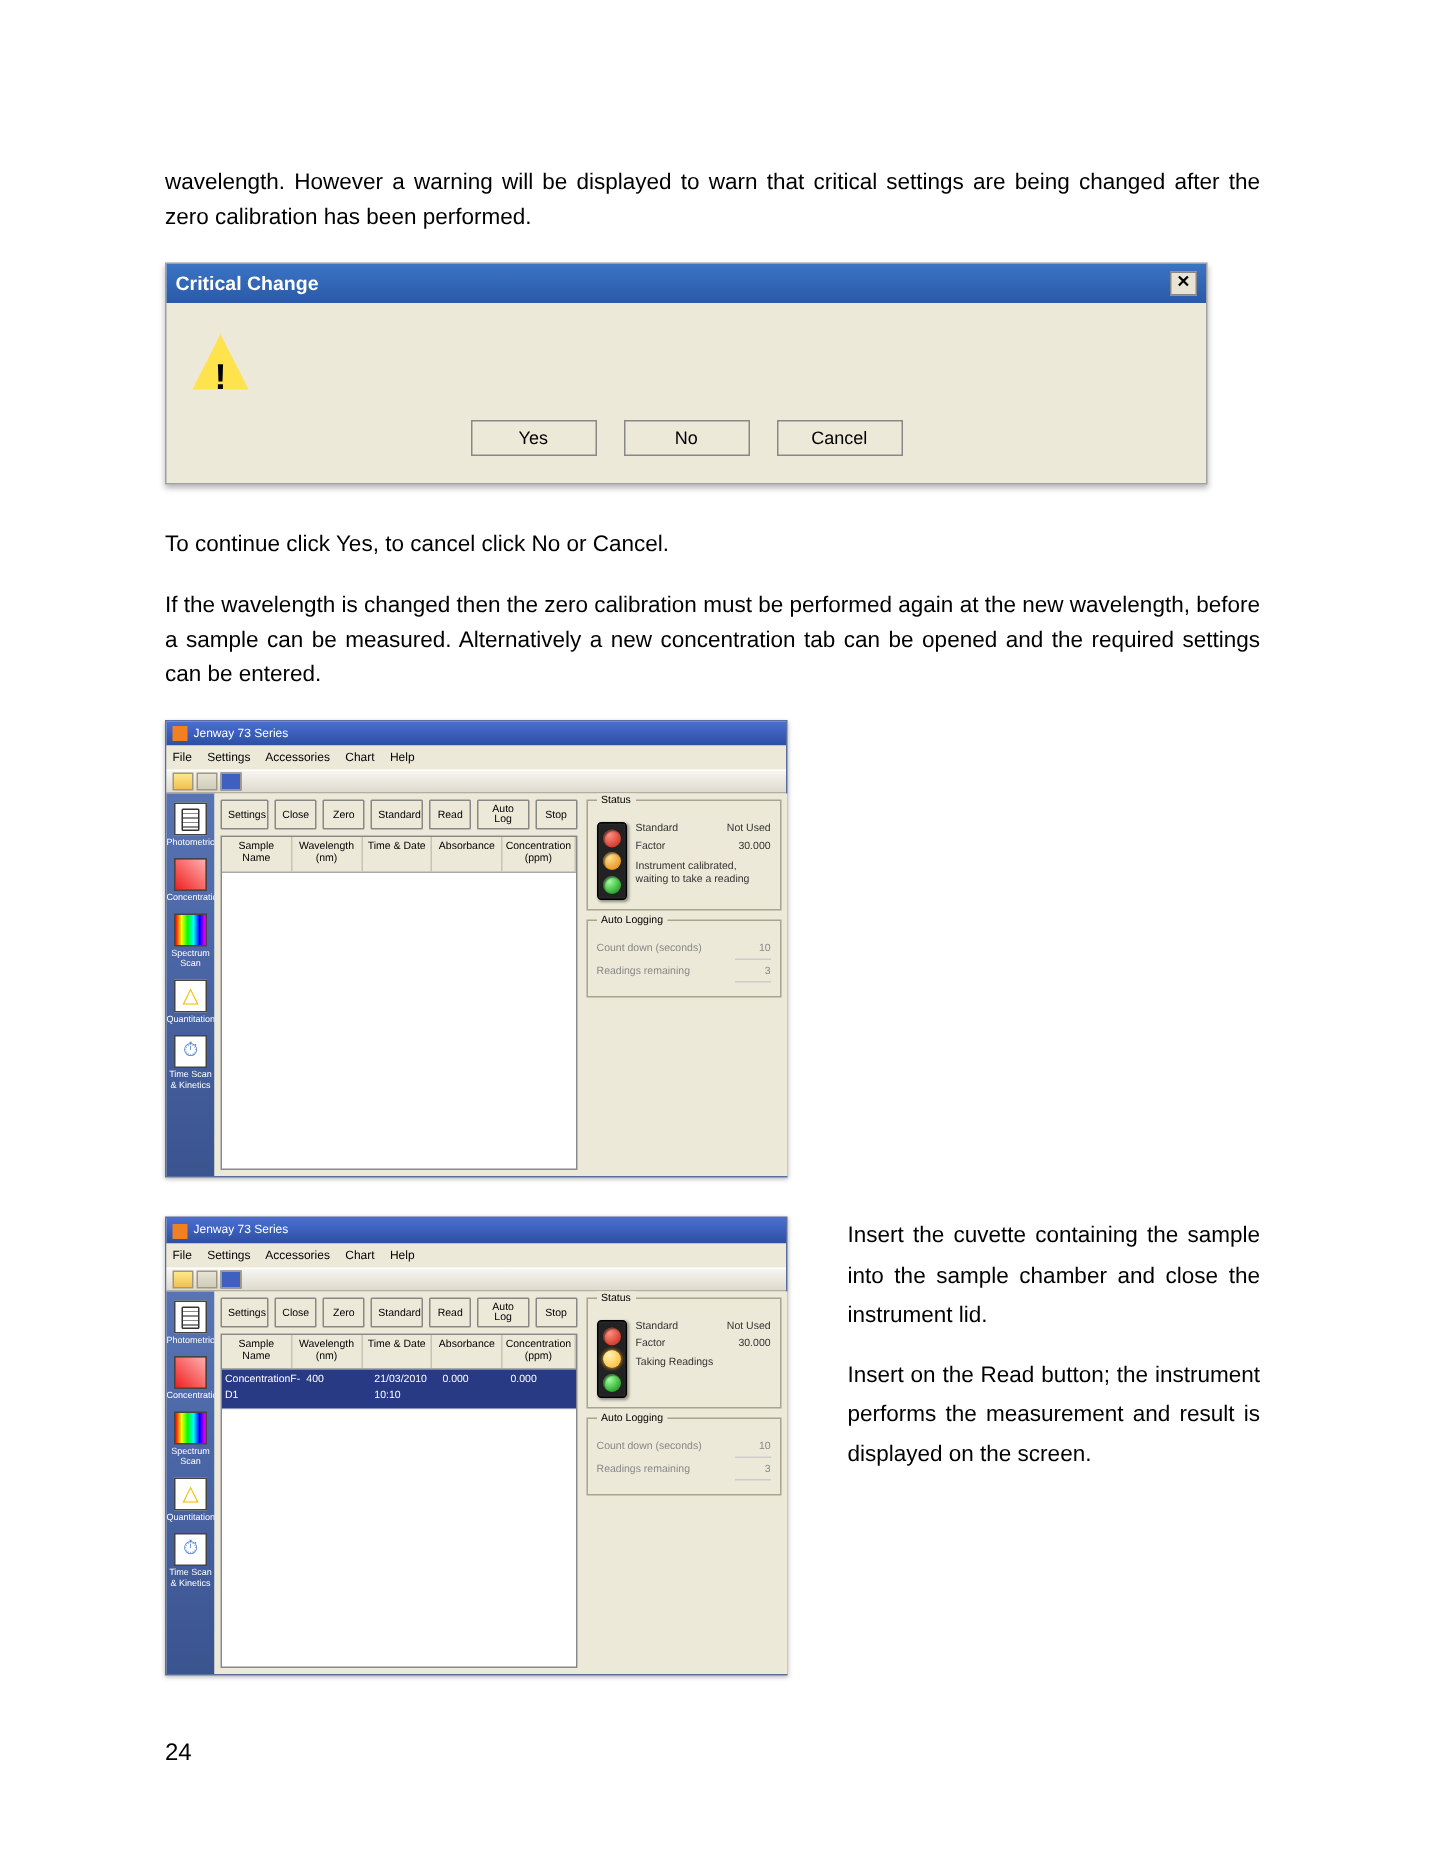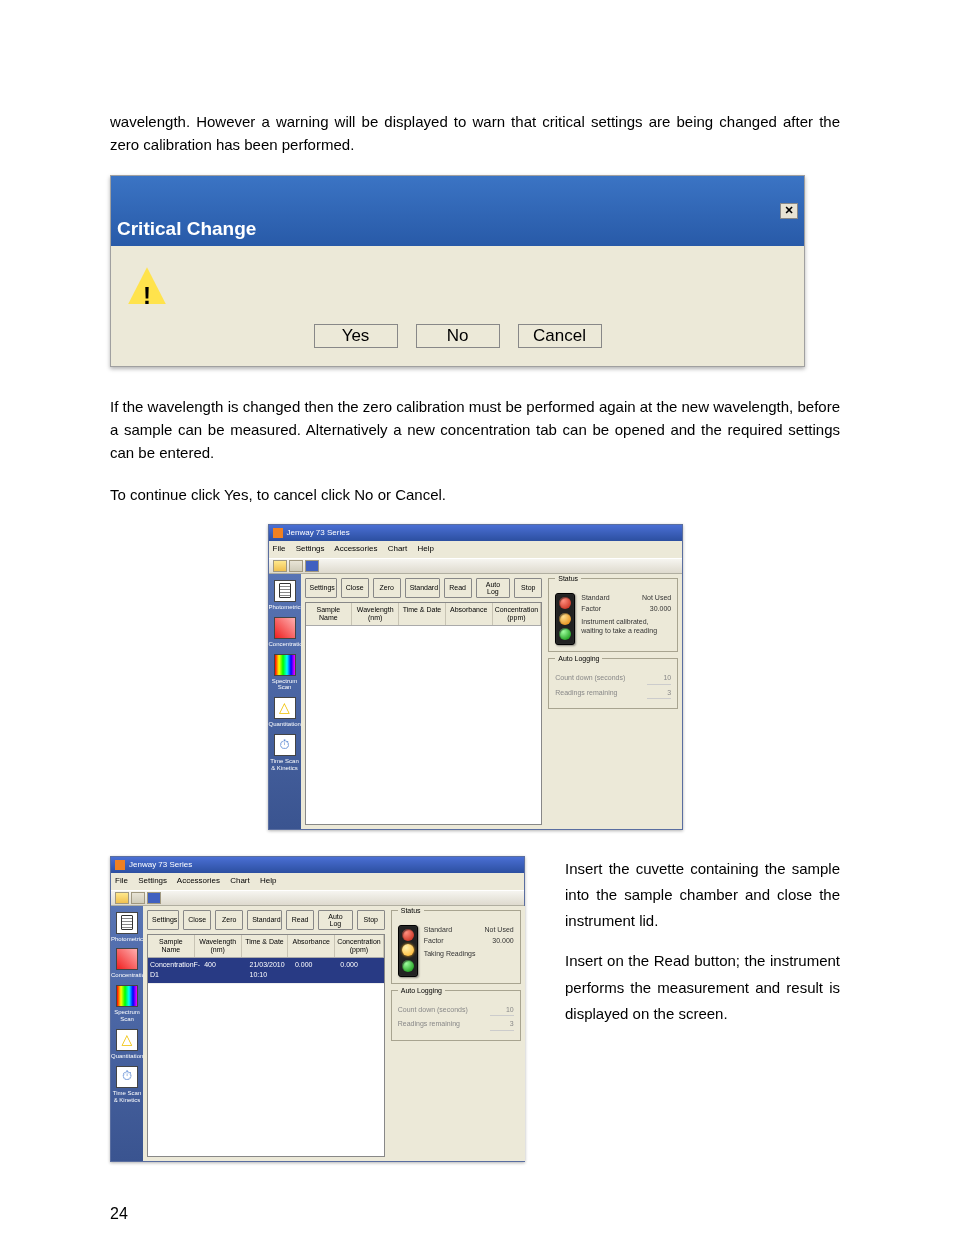--- a/index.html
+++ b/index.html
@@ -29,21 +29,21 @@
     box-shadow: 0 2px 4px rgba(0,0,0,0.3);
   }
   .dialog-titlebar {
     background: linear-gradient(#3b74c4, #285aa8);
     color: #fff;
     font-weight: bold;
     padding: 3px 6px;
     display: flex;
     align-items: center;
   }
-  .dialog-titlebar .title { font-size: 19px; margin-top: 35px; }
+  .dialog-titlebar .title { font-size: 13px; }
   .dialog-titlebar .close {
     margin-left: auto;
     width: 18px; height: 16px;
     background: #e8e3d3;
     border: 1px solid #888;
     color: #000;
     font-size: 11px;
     text-align: center;
     line-height: 13px;
     cursor: pointer;
@@ -73,31 +73,30 @@
   .dialog-buttons {
     display: flex;
     justify-content: center;
     gap: 18px;
     padding: 10px 0 18px 0;
   }
   .dialog-buttons button {
     width: 84px; height: 24px;
     background: #ece9d8;
     border: 1px solid #888;
-    font-size: 17px;
+    font-size: 12px;
     cursor: pointer;
   }
 
   
   .shot-row {
     display: flex;
     gap: 40px;
     margin-bottom: 26px;
     align-items: flex-start;
-    justify-content: center;
   }
   .shot-row .text-col {
     flex: 1;
     font-size: 15px;
     text-align: justify;
     line-height: 1.75;
   }
 
   
   .app-window {
@@ -306,22 +305,22 @@
     <div class="dialog-body">
       <div class="warning-icon"></div>
     </div>
     <div class="dialog-buttons">
       <button>Yes</button>
       <button>No</button>
       <button>Cancel</button>
     </div>
   </div>
 
+  <div class="para">To continue click Yes, to cancel click No or Cancel.</div>
   <div class="para">If the wavelength is changed then the zero calibration must be performed again at the new wavelength, before a sample can be measured. Alternatively a new concentration tab can be opened and the required settings can be entered.</div>
-  <div class="para">To continue click Yes, to cancel click No or Cancel.</div>
 
   <div class="shot-row">
     <div class="app-window">
       <div class="aw-titlebar">
         <div class="aw-icon"></div>
         <span>Jenway 73 Series</span>
       </div>
       <div class="aw-menubar">
         <span>File</span>
         <span>Settings</span>

